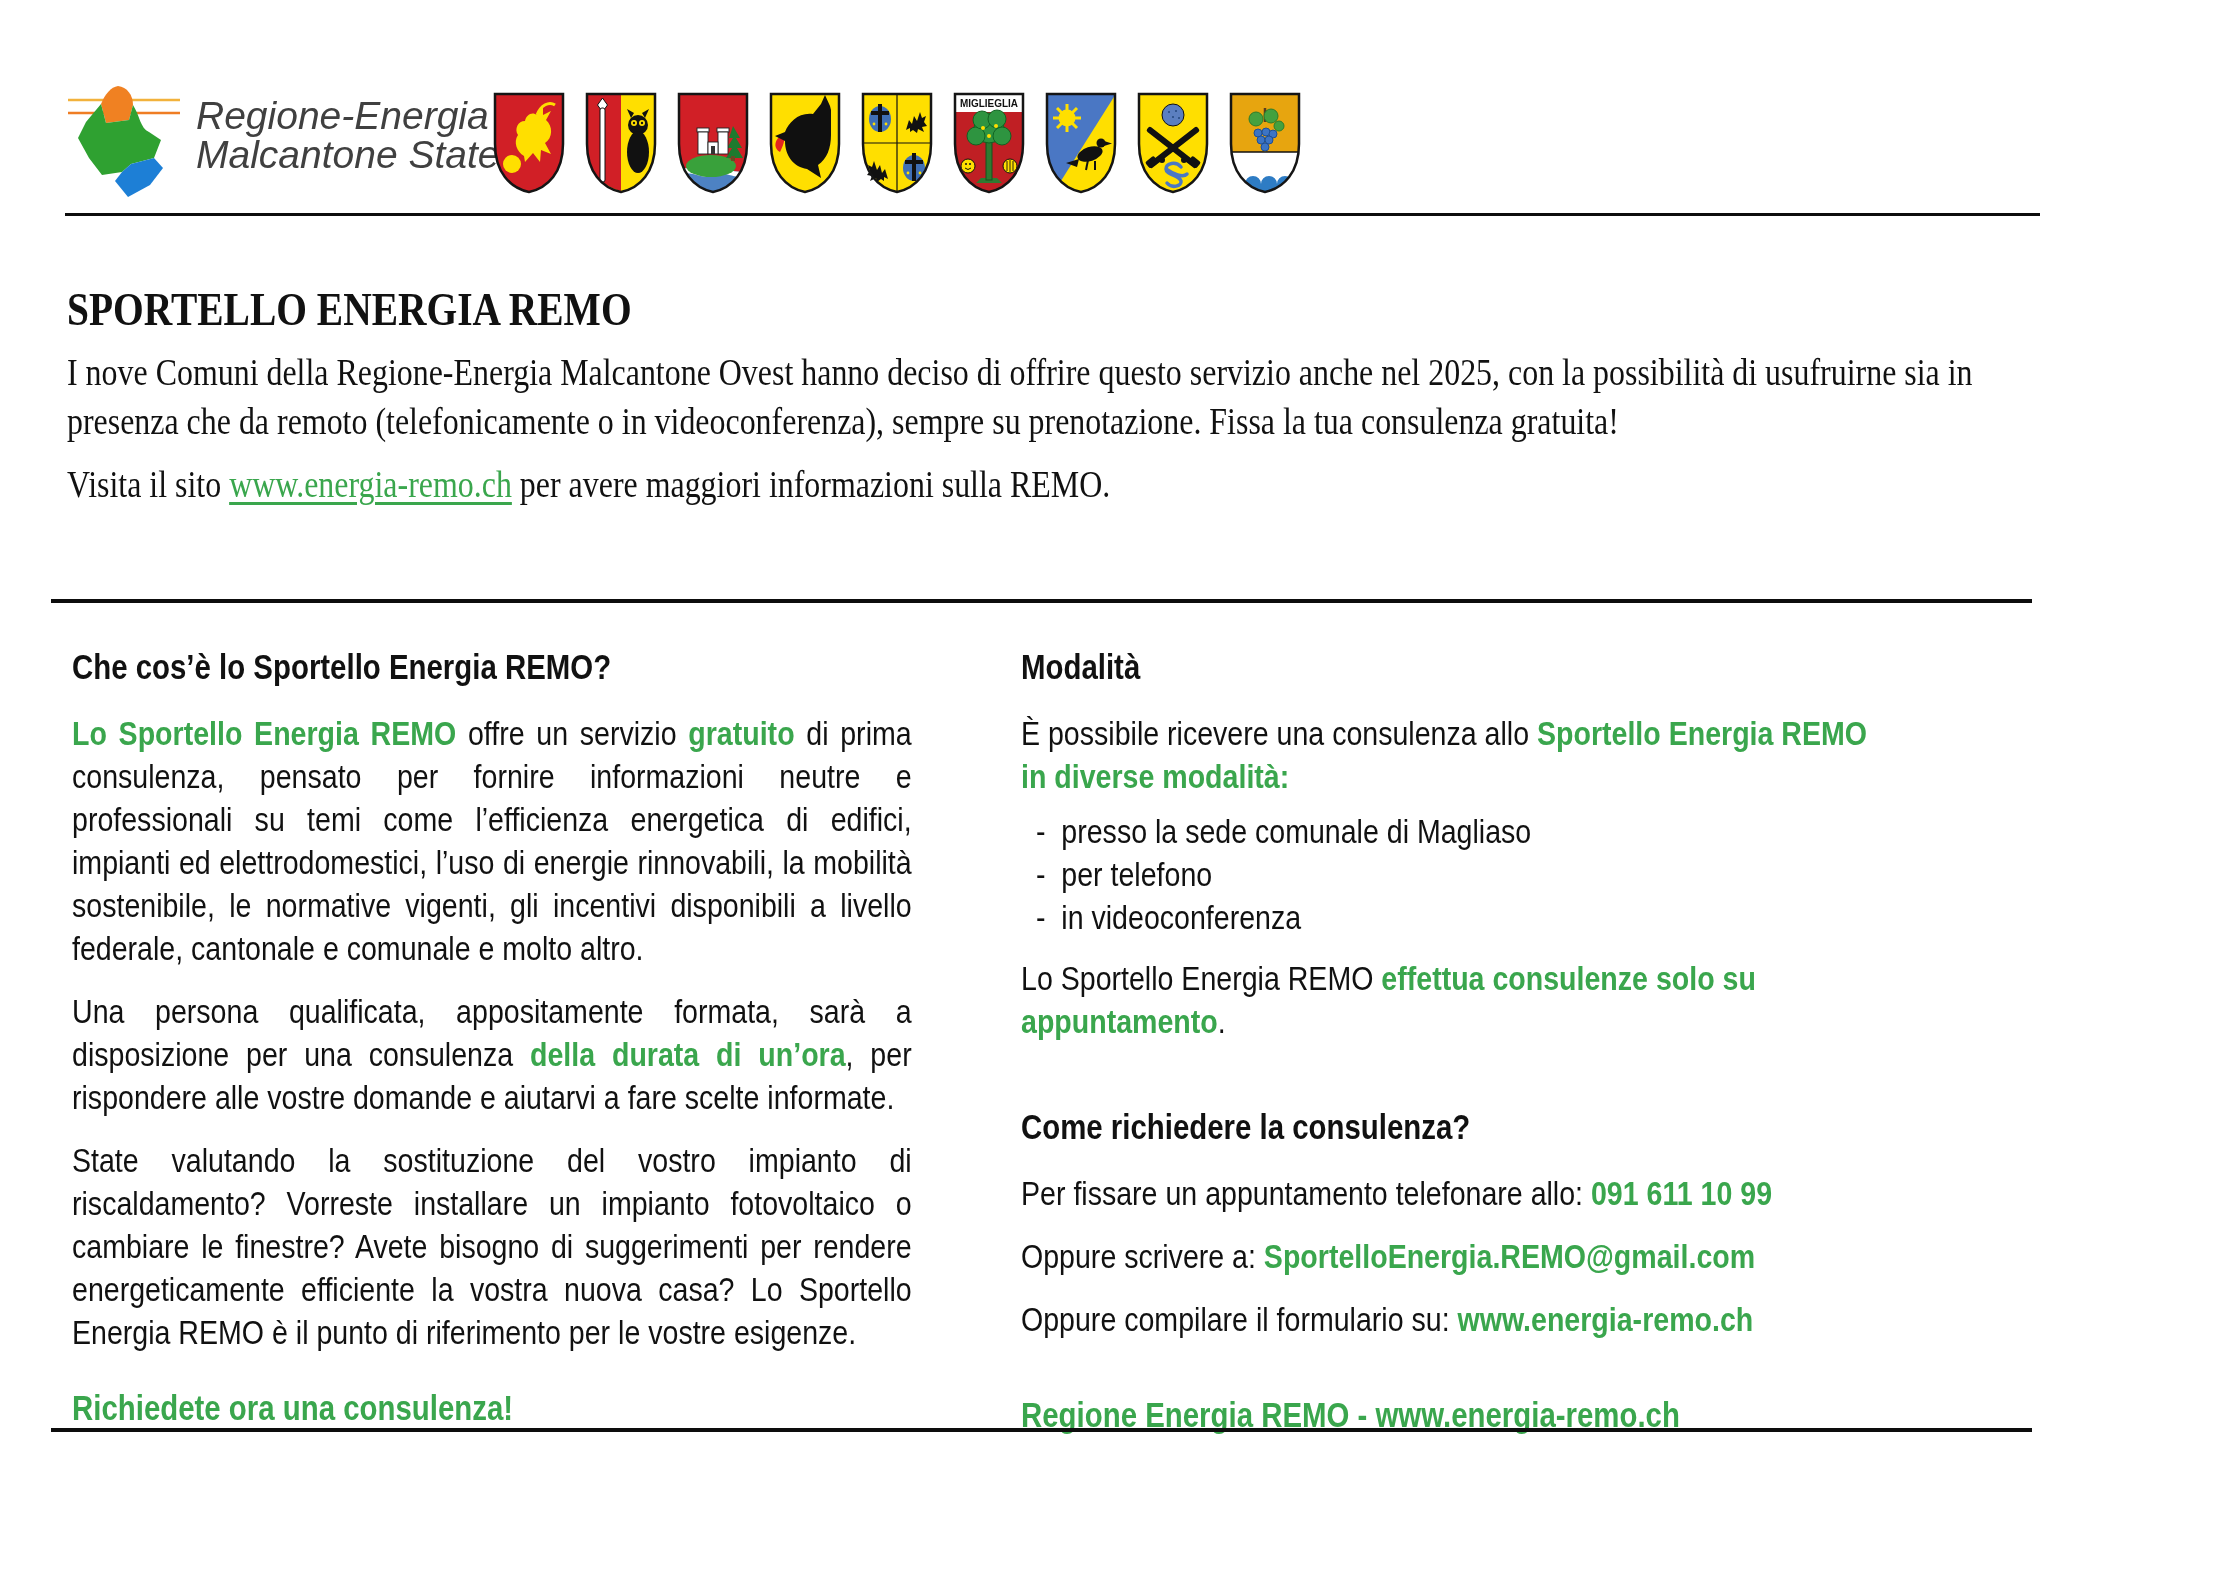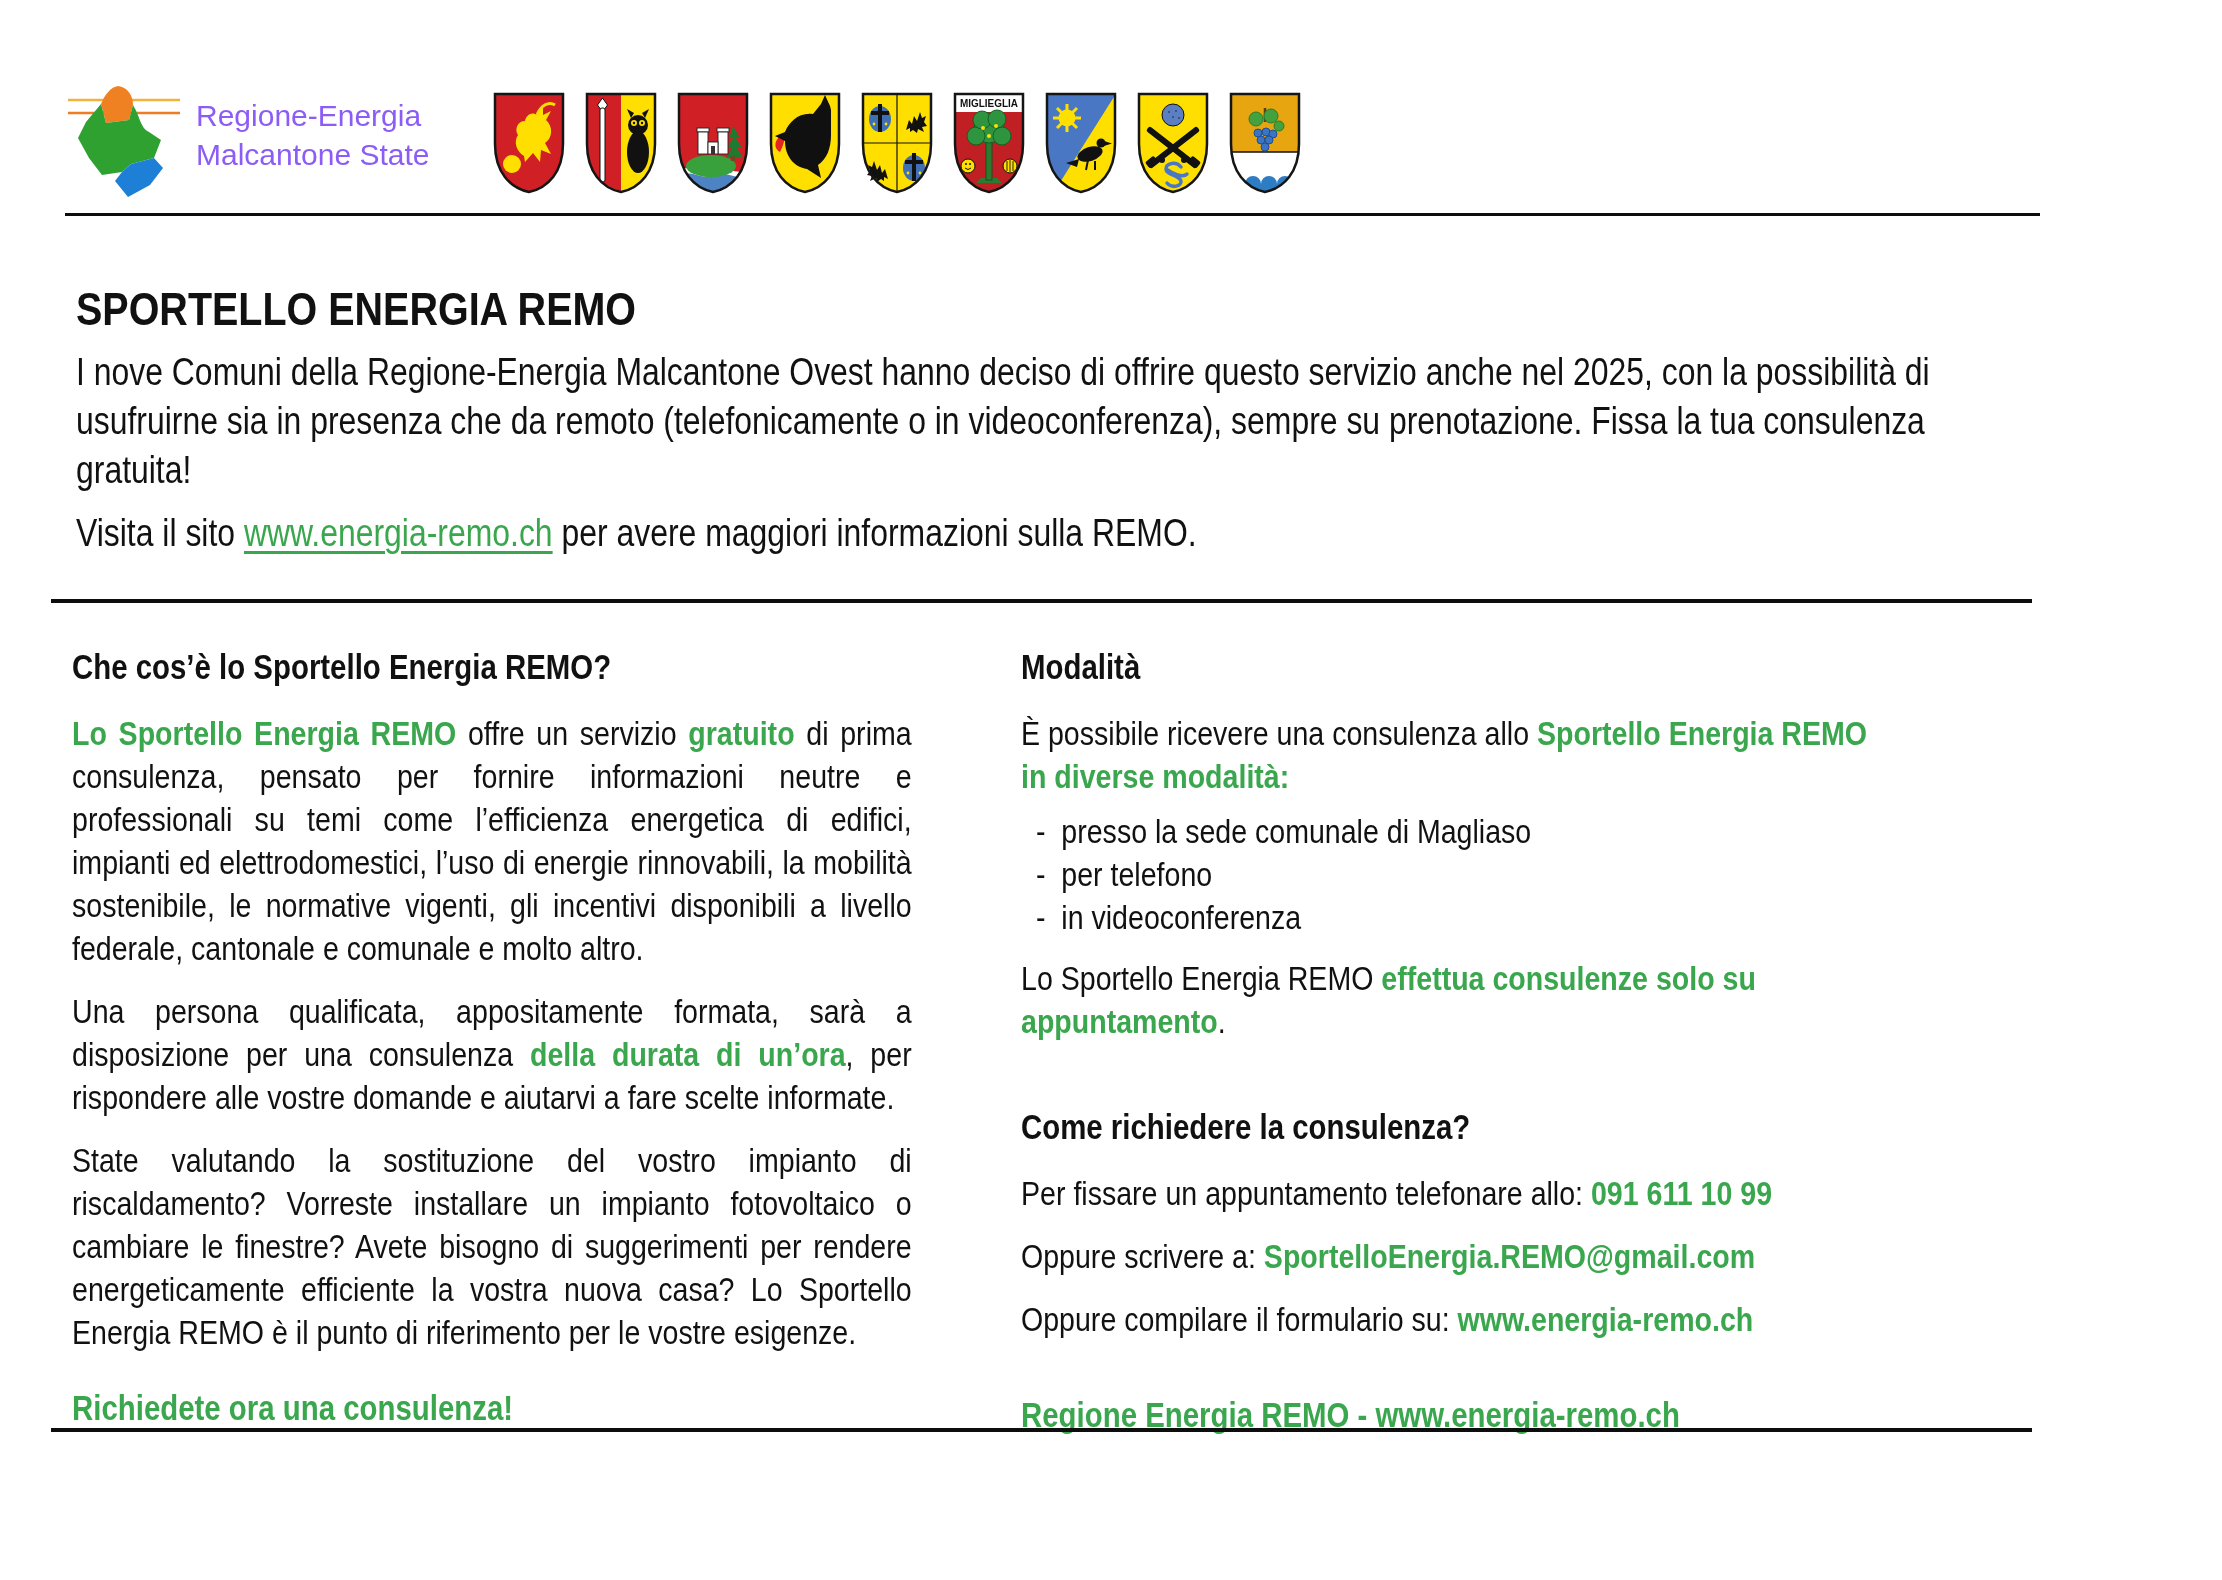--- a/index.html
+++ b/index.html
@@ -7,26 +7,26 @@
   body { font-family:"Liberation Sans","DejaVu Sans",sans-serif; color:var(--ink); }
   .page { position:relative; width:2222px; height:1580px; background:#fff; overflow:hidden; }
 
   
   .cz { transform:scaleX(0.84); transform-origin:0 0; width:119%; }
 
   .rule { position:absolute; background:#0d0d0d; }
 
   
   .logo-svg { position:absolute; left:66px; top:80px; width:120px; height:130px; }
-  .org-text { position:absolute; left:196px; top:96px; font-size:30px; line-height:39px; color:#8b5cf6; }
+  .org-text { position:absolute; left:196px; top:96px; font-size:39px; line-height:39px; color:#404040;font-style:italic; }
   .shield-row { position:absolute; left:490px; top:90px; display:flex; gap:14px; }
   .shield-row svg { width:78px; height:106px; display:block; }
 
   
-  .intro { position:absolute; left:76px; top:282px; width:1940px; }
+  .intro { position:absolute; left:67px; top:282px; width:1940px;font-family:Liberation Serif, serif; }
   .intro h1 { margin:0 0 12px 0; font-size:47px; line-height:54px; font-weight:700; letter-spacing:0; }
   .intro-p { margin:0; font-size:38px; line-height:49px; }
   .visit-p { margin:14px 0 0 0; font-size:38px; line-height:49px; }
 
   
   .col { position:absolute; top:645px; font-size:34px; line-height:43px; }
   .col-left  { left:72px;  width:840px; }
   .col-right { left:1021px; width:860px; }
   .col h2 { margin:0 0 24px 0; font-size:35px; line-height:43px; font-weight:700; }
   .col-left p { margin:0 0 20px 0; text-align:justify; }

